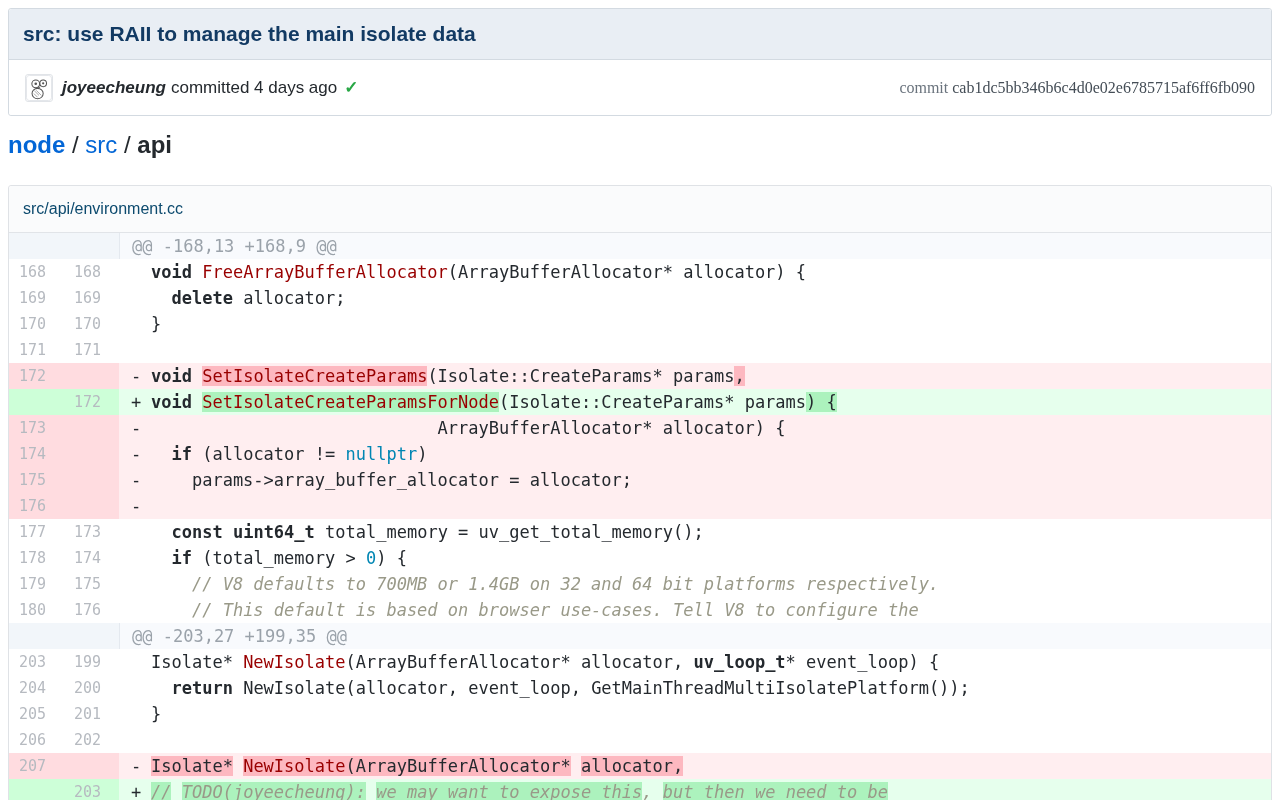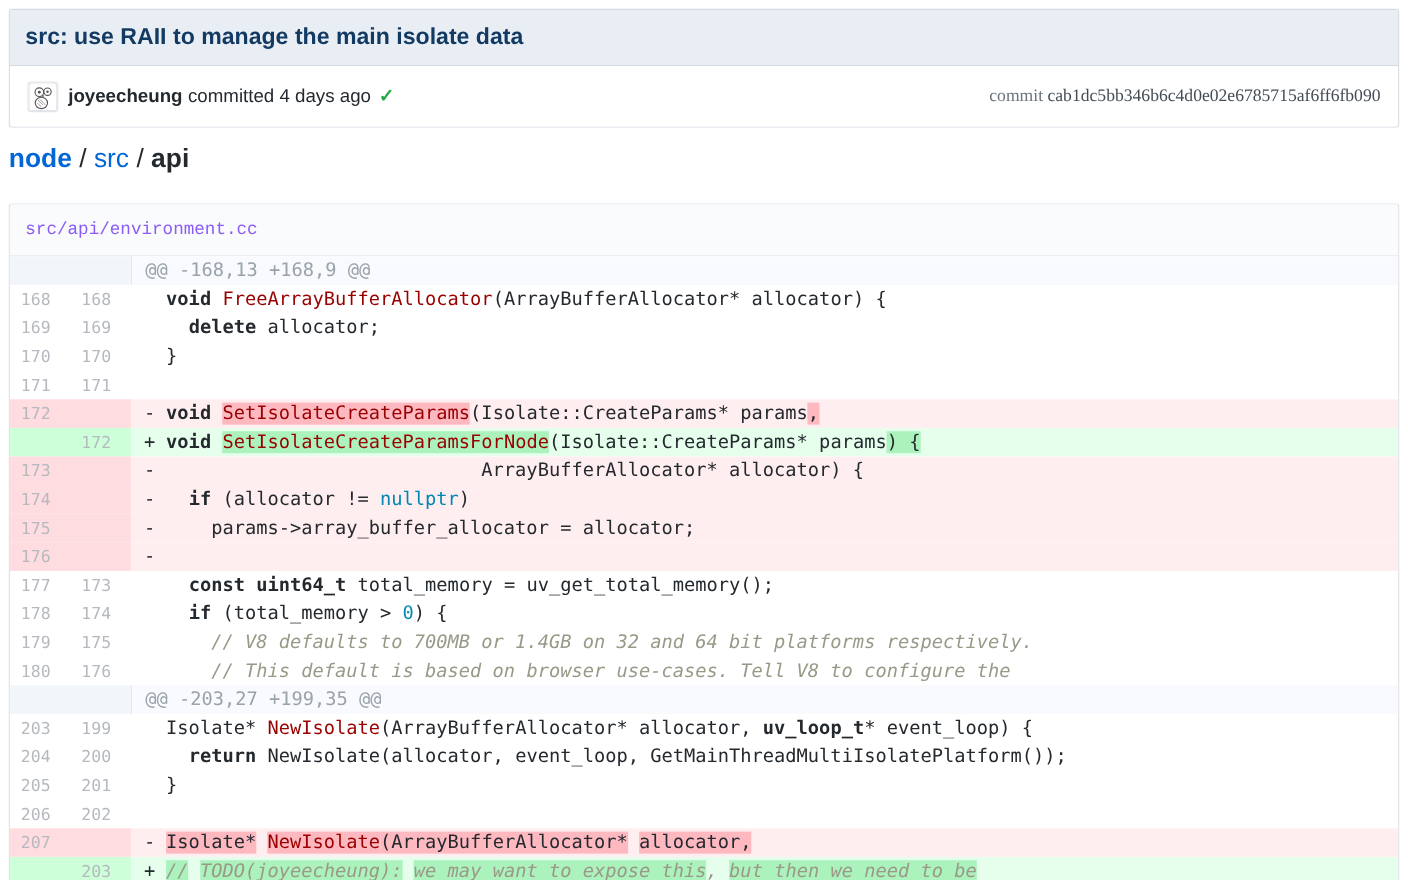--- a/index.html
+++ b/index.html
@@ -14,39 +14,39 @@
   .commit-title {
     background:#e9eef4; border-bottom:1px solid #d3dae1; border-radius:3px 3px 0 0;
     padding:13px 14px; font-size:21px; font-weight:bold; color:#123a63;
   }
   .commit-meta {
     background:#fff; border-radius:0 0 3px 3px; height:55px;
     display:flex; align-items:center; padding:0 16px;
   }
   .meta-left { display:flex; align-items:center; flex:1; font-size:17px; }
   .avatar { width:28px; height:28px; margin-right:9px; border:1px solid #e1e4e8; border-radius:3px; background:#fff; }
-  .author { font-weight:bold; color:#24292e; margin-right:5px; cursor:pointer; }
+  .author { font-weight:bold; color:#24292e; margin-right:5px; cursor:pointer;font-style:italic; }
   .committed { color:#24292e; }
   .check { color:#28a745; font-weight:bold; margin-left:7px; font-size:17px; cursor:pointer; }
   .meta-right { font-family:Liberation Serif, serif; font-size:16px; }
   .hash-label { color:#6a737d; }
   .hash-value { color:#444d56; }
 
   
   .breadcrumb { margin:15px 0 26px 0; font-size:24px; }
   .bc-repo { color:#0366d6; font-weight:bold; cursor:pointer; }
   .bc-link { color:#0366d6; cursor:pointer; }
   .bc-sep { color:#24292e; }
   .bc-current { color:#24292e; font-weight:bold; }
 
   
   .file-box { border:1px solid #dfe2e6; border-radius:3px 3px 0 0; }
   .file-header {
     background:#fafbfc; border-bottom:1px solid #e1e4e8; border-radius:3px 3px 0 0;
-    padding:14px 14px; font-family:Liberation Mono, monospace; font-size:16px; color:#8b5cf6;
+    padding:14px 14px; font-family:Liberation Sans, sans-serif; font-size:16px; color:#0c4a6e;
   }
 
   
   .drow { display:flex; height:26px; font-family:"DejaVu Sans Mono", monospace;
           font-size:17px; line-height:26px; color:#24292e; }
   .nums { display:flex; flex:0 0 110px; }
   .num  { width:55px; text-align:center; padding-right:8px; overflow:hidden;
           color:#b6bac0; font-size:15px; cursor:pointer; }
   .code { flex:1; white-space:pre; overflow:hidden; padding-left:12px; }
   .marker { display:inline-block; width:20px; }

